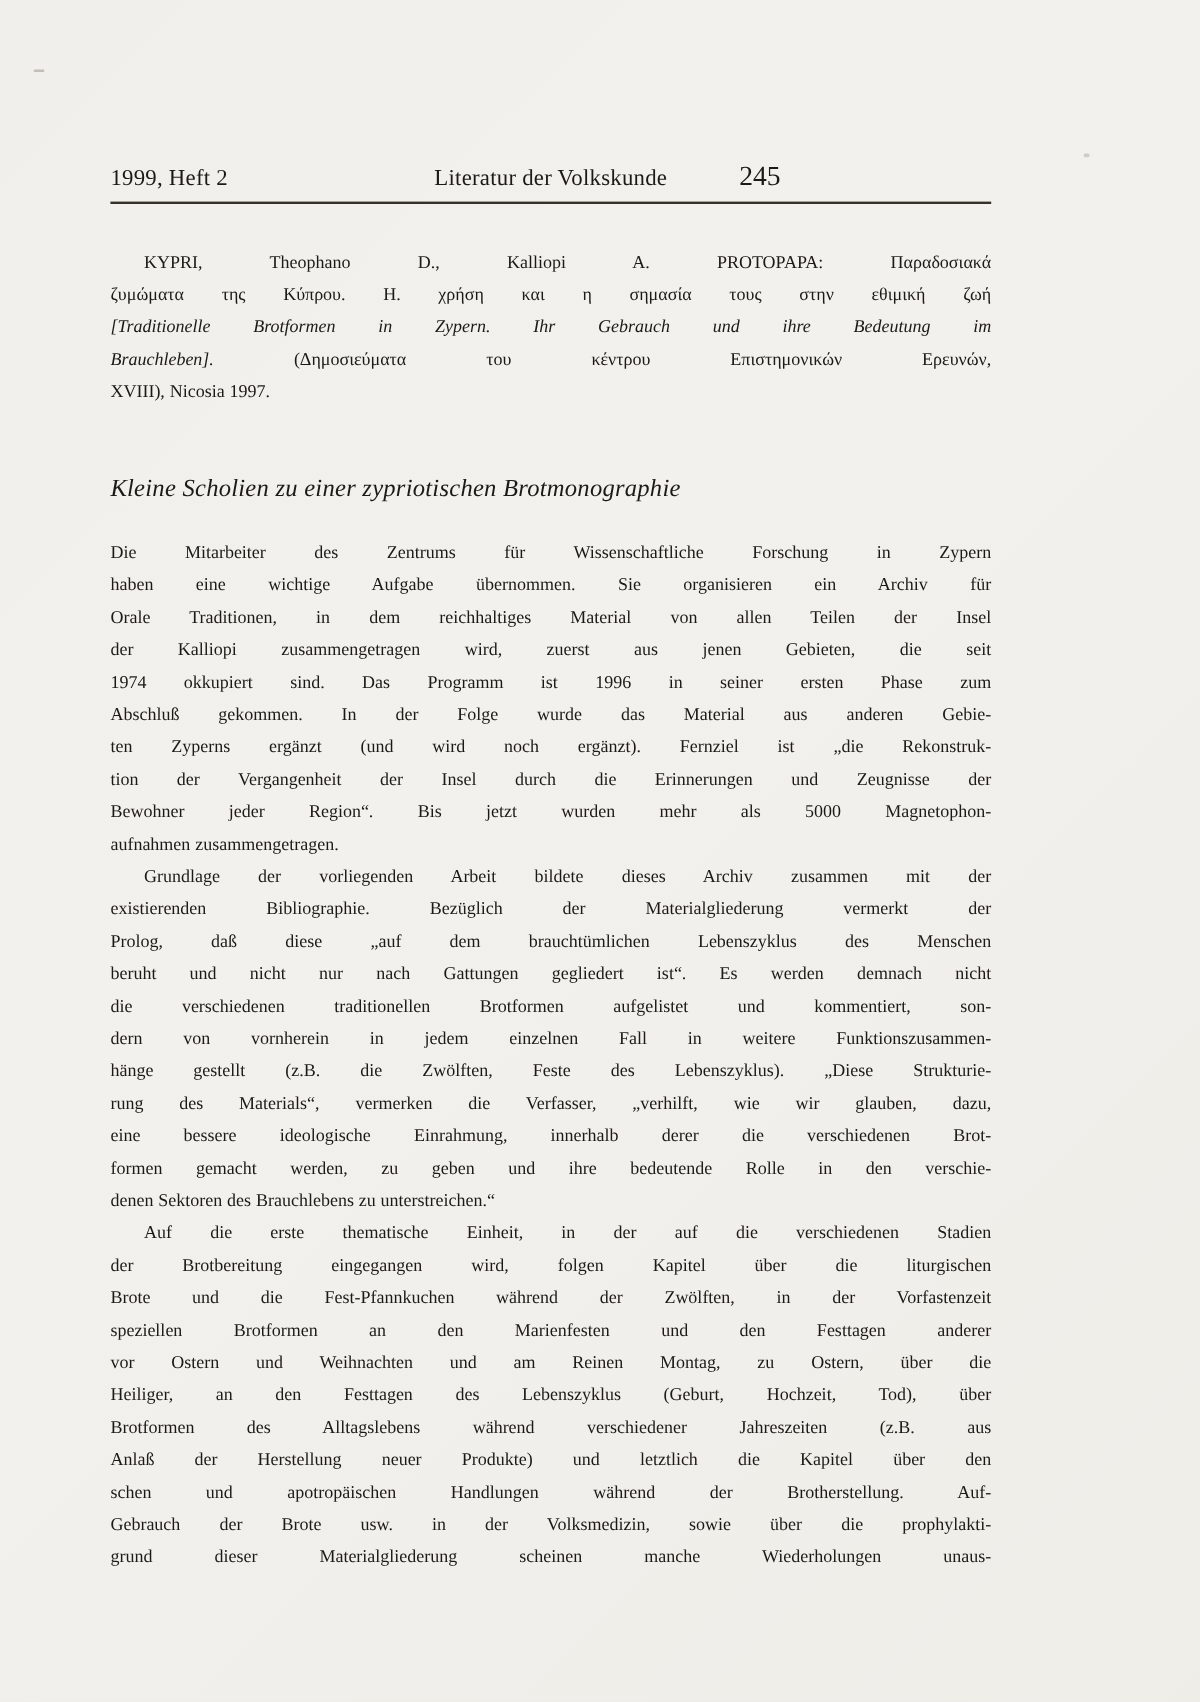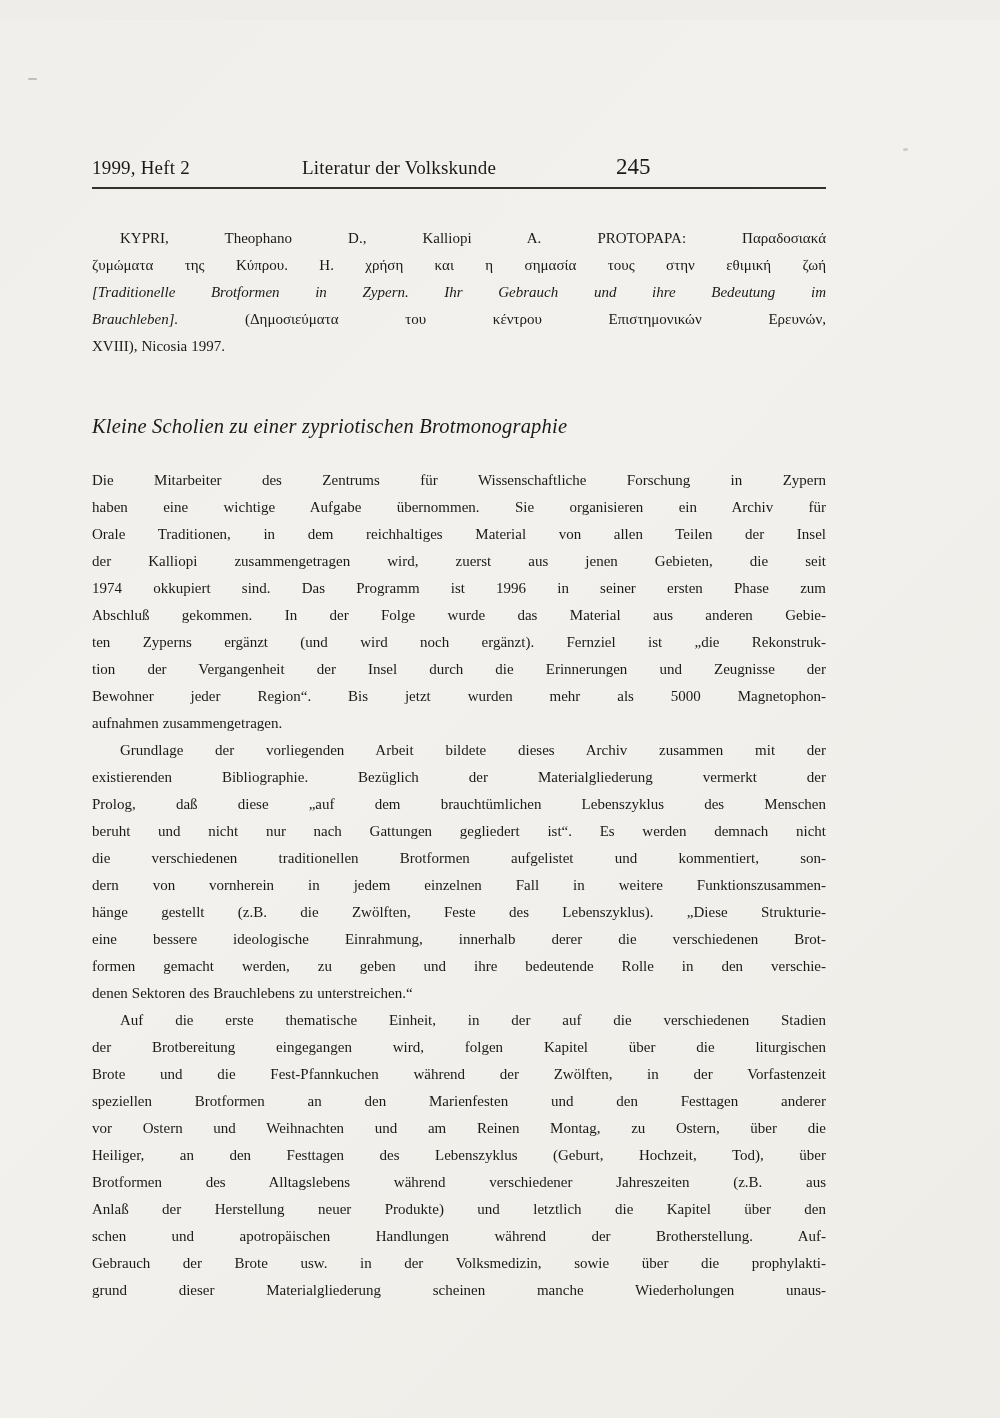--- a/index.html
+++ b/index.html
@@ -7,31 +7,30 @@
   body {
     width: 1000px; height: 1418px;
     position: relative;
     font-family: "Liberation Serif", "DejaVu Serif", serif;
     color: #1c1a16;
     overflow: hidden;
   }
   .page {
     position: absolute; inset: 0;
     background: linear-gradient(135deg, #f1efeb 0%, #f3f1ed 40%, #efede8 100%);
-    margin-top: 20px;
   }
   .artifact { position: absolute; background: #8a8óa80; }
   .artifact { position: absolute; background: #9a968e; opacity: .55; border-radius: 2px; }
   .a1 { left: 28px; top: 58px; width: 9px; height: 2px; }
   .a2 { left: 903px; top: 128px; width: 5px; height: 3px; opacity: .4; }
   .content { position: absolute; left: 92px; top: 136px; width: 734px; }
 
   .header-row { display: flex; align-items: baseline; font-size: 19px; line-height: 22px; }
   .header-issue  { width: 210px; letter-spacing: .2px; }
-  .header-journal{ flex: 1; text-align: left; letter-spacing: .2px; }
+  .header-journal{ flex: 1; text-align: center; letter-spacing: .2px; }
   .header-page   { width: 210px; text-align: left; font-size: 23px; }
   .rule { border-top: 2px solid #35312b; margin-top: 8px; }
 
   .para { }
   .citation { margin-top: 36px; }
   .line {
     font-size: 15px;
     line-height: 27px;
     text-align: justify;
     text-align-last: justify;
@@ -91,20 +90,21 @@
           <div class="line line-last"><span>aufnahmen zusammengetragen.</span></div>
         </div>
       <div class="para">
           <div class="line line-indent"><span>Grundlage der vorliegenden Arbeit bildete dieses Archiv zusammen mit der</span></div>
           <div class="line"><span>existierenden Bibliographie. Bezüglich der Materialgliederung vermerkt der</span></div>
           <div class="line"><span>Prolog, daß diese „auf dem brauchtümlichen Lebenszyklus des Menschen</span></div>
           <div class="line"><span>beruht und nicht nur nach Gattungen gegliedert ist“. Es werden demnach nicht</span></div>
           <div class="line"><span>die verschiedenen traditionellen Brotformen aufgelistet und kommentiert, son-</span></div>
           <div class="line"><span>dern von vornherein in jedem einzelnen Fall in weitere Funktionszusammen-</span></div>
           <div class="line"><span>hänge gestellt (z.B. die Zwölften, Feste des Lebenszyklus). „Diese Strukturie-</span></div>
+          <div class="line"><span>rung des Materials“, vermerken die Verfasser, „verhilft, wie wir glauben, dazu,</span></div>
           <div class="line"><span>eine bessere ideologische Einrahmung, innerhalb derer die verschiedenen Brot-</span></div>
           <div class="line"><span>formen gemacht werden, zu geben und ihre bedeutende Rolle in den verschie-</span></div>
           <div class="line line-last"><span>denen Sektoren des Brauchlebens zu unterstreichen.“</span></div>
         </div>
       <div class="para">
           <div class="line line-indent"><span>Auf die erste thematische Einheit, in der auf die verschiedenen Stadien</span></div>
           <div class="line"><span>der Brotbereitung eingegangen wird, folgen Kapitel über die liturgischen</span></div>
           <div class="line"><span>Brote und die Fest-Pfannkuchen während der Zwölften, in der Vorfastenzeit</span></div>
           <div class="line"><span>speziellen Brotformen an den Marienfesten und den Festtagen anderer</span></div>
           <div class="line"><span>vor Ostern und Weihnachten und am Reinen Montag, zu Ostern, über die</span></div>

